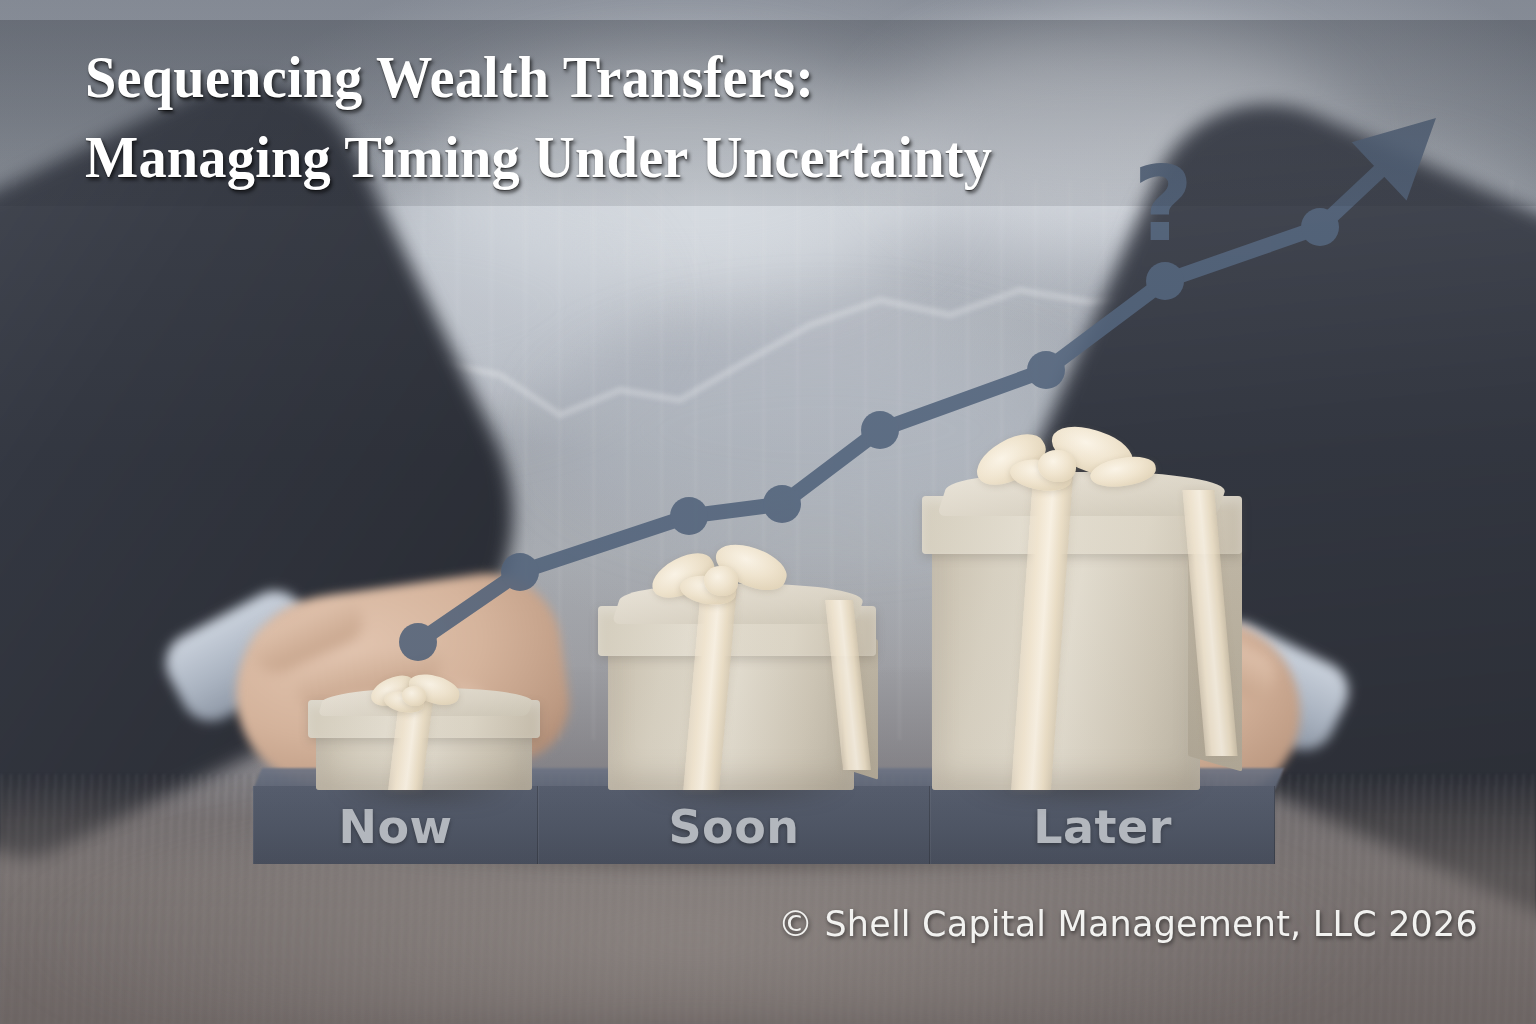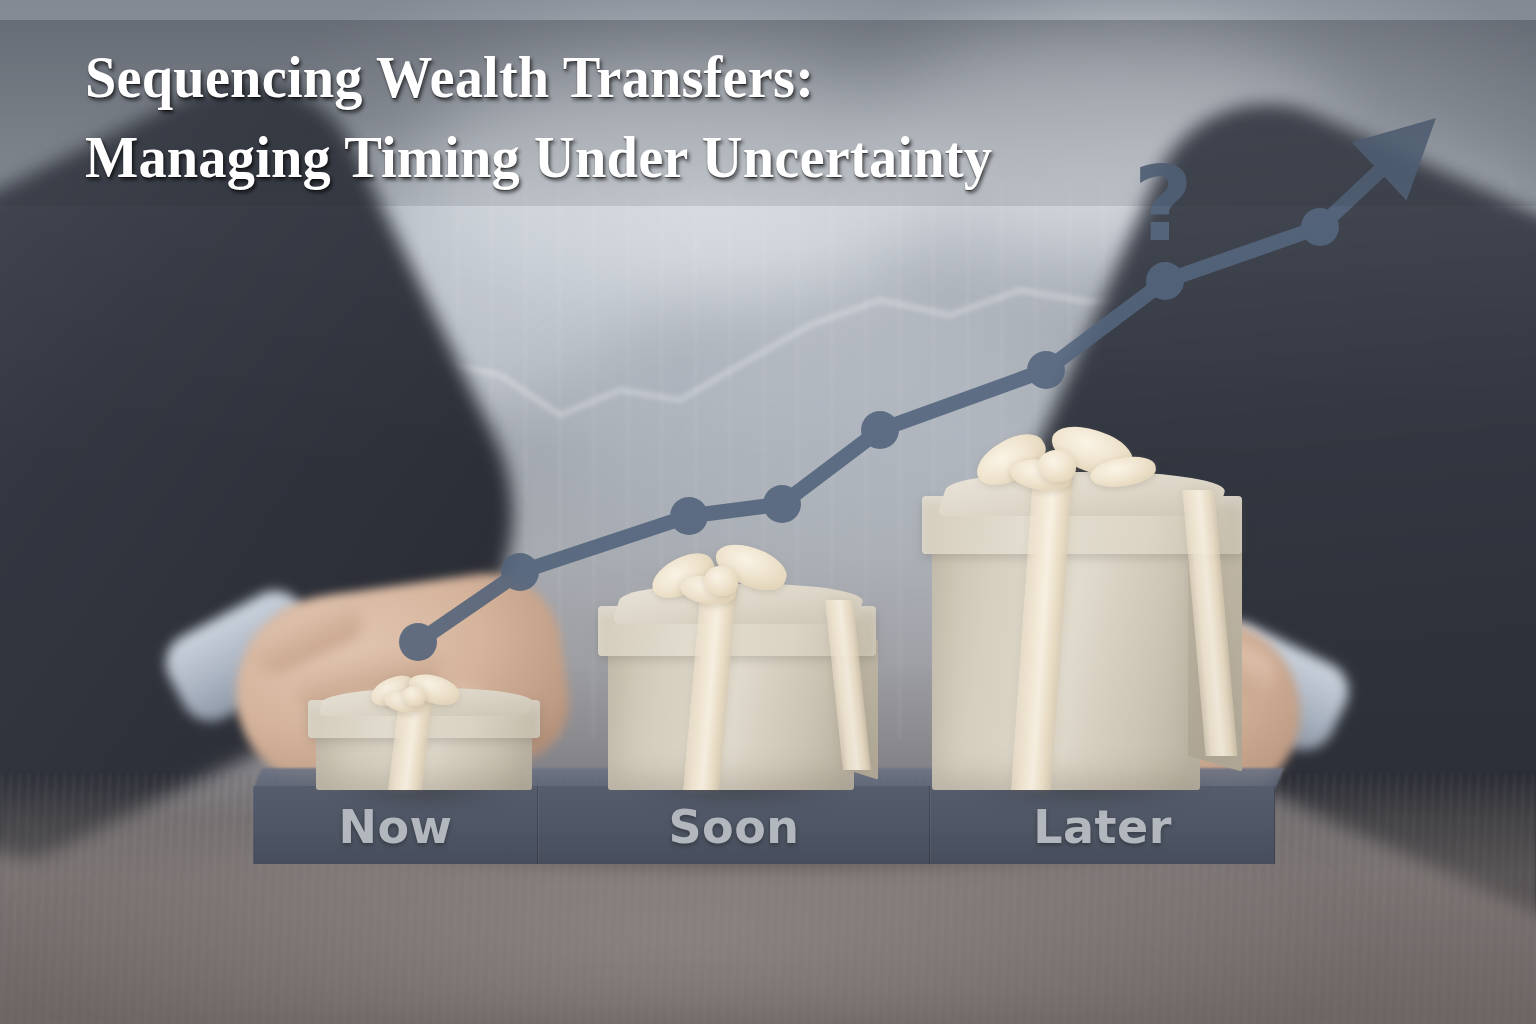--- a/index.html
+++ b/index.html
@@ -365,14 +365,15 @@
 
   <div style="position:absolute; left:1133px; top:152px; font-family:'DejaVu Sans',sans-serif;
               font-weight:700; font-size:104px; line-height:1; color:#4d5f78; opacity:.92;">?</div>
 
   <div class="global-haze"></div>
 
   <div class="title-band"></div>
   <div class="title">Sequencing Wealth Transfers:
 Managing Timing Under Uncertainty</div>
 
+  <div class="copyright">© Shell Capital Management, LLC 2026</div>
 
 </div>
 
 </body></html>

